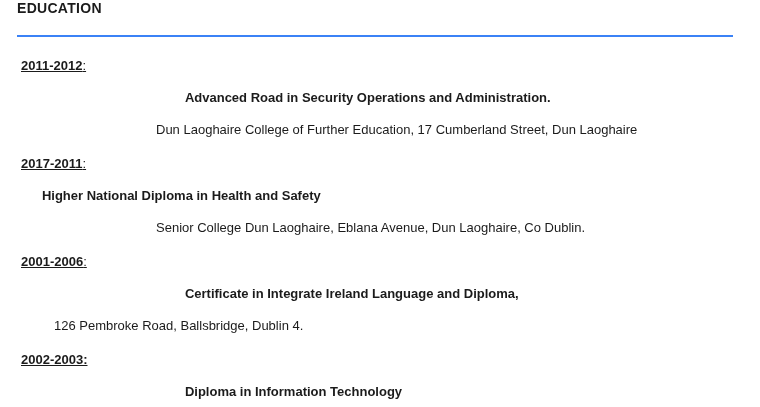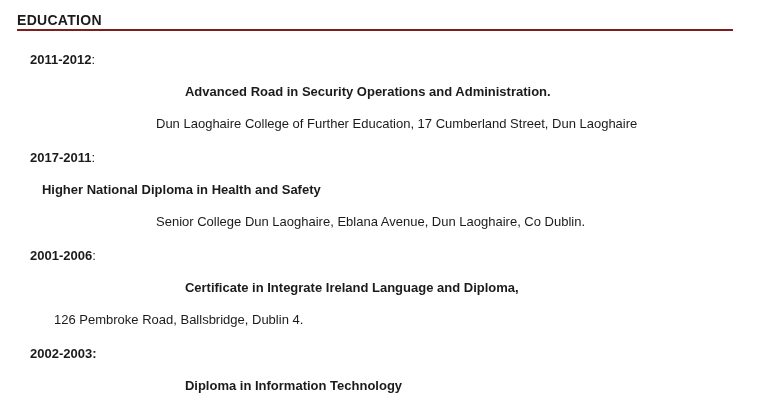--- a/index.html
+++ b/index.html
@@ -15,47 +15,48 @@
     font-size: 13px;
     color: #1b1b1b;
   }
   .doc {
     position: relative;
     width: 760px;
     height: 407px;
   }
   .heading-rule {
     margin-left: 17px;
-    margin-top: 12px;
+    margin-top: 0;
     width: 716px;
-    border-bottom: 2px solid #7f1d1d;
-    padding-bottom: 1px;
+    border-bottom: 2px solid #3b82f6;
+    padding-bottom: 19px;
   }
   .heading {
     font-weight: 700;
     font-size: 14px;
     letter-spacing: 0.3px;
     line-height: 16px;
   }
   .entries {
     margin-top: 21px;
   }
   .entry {
     position: relative;
     margin-bottom: 18px;
   }
   .line {
     line-height: 16px;
     white-space: pre-wrap;
   }
   .dates {
     position: absolute;
-    left: 30px;
+    left: 21px;
     top: 0;
     white-space: pre;
+    text-decoration: underline;
   }
   .dates .b {
     font-weight: 700;
   }
   .dates .sep {
     font-weight: 400;
   }
   .bold { font-weight: 700; }
   .reg  { font-weight: 400; }
   .ml156 { margin-left: 156px; }

